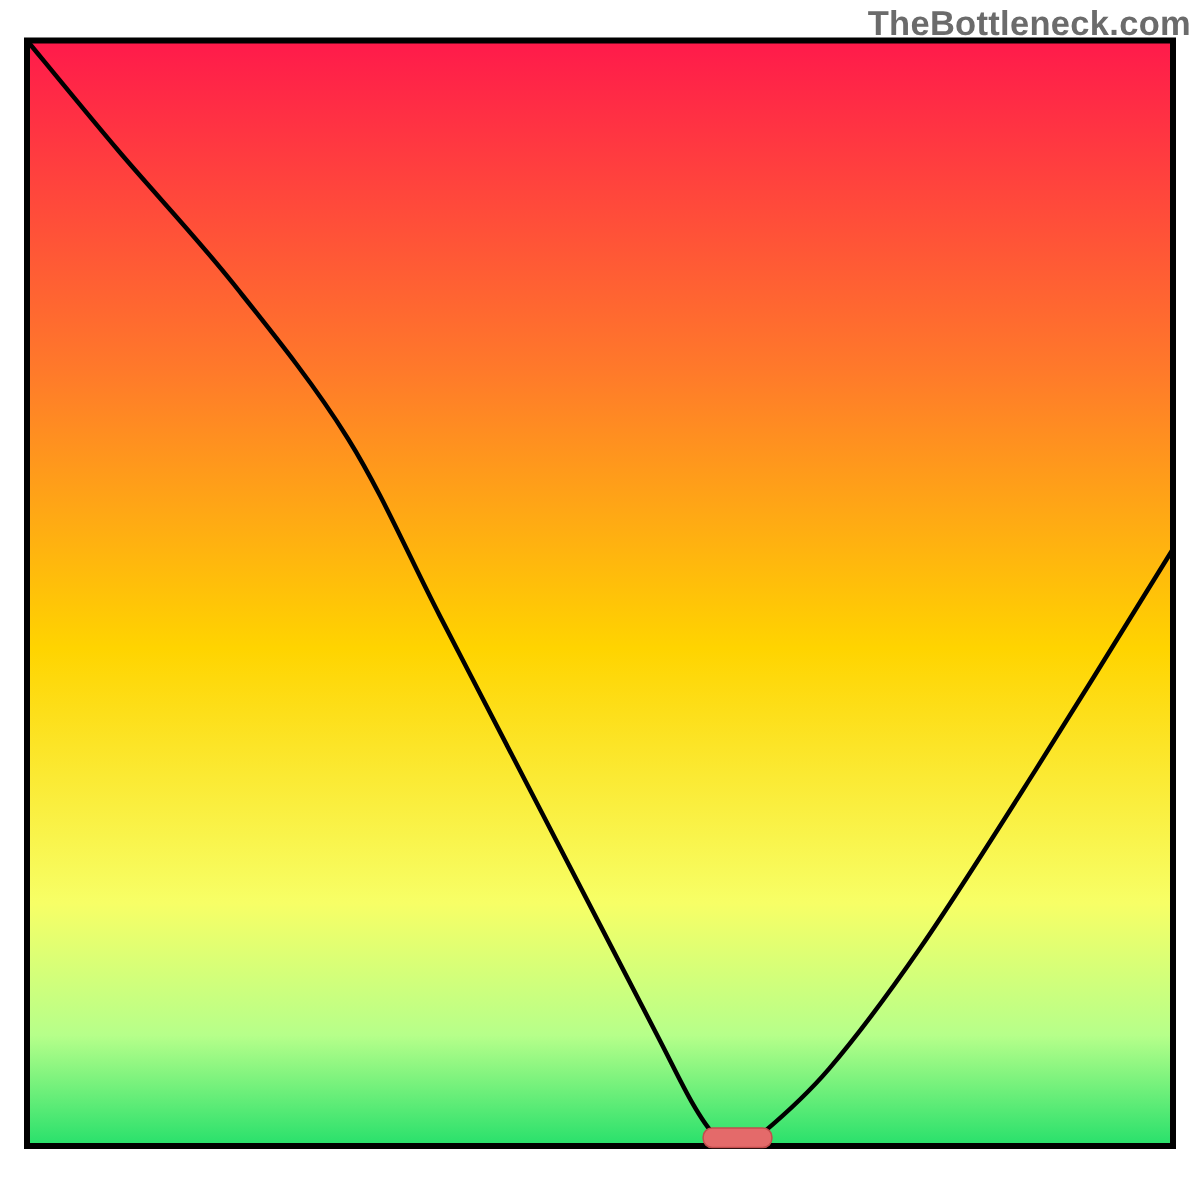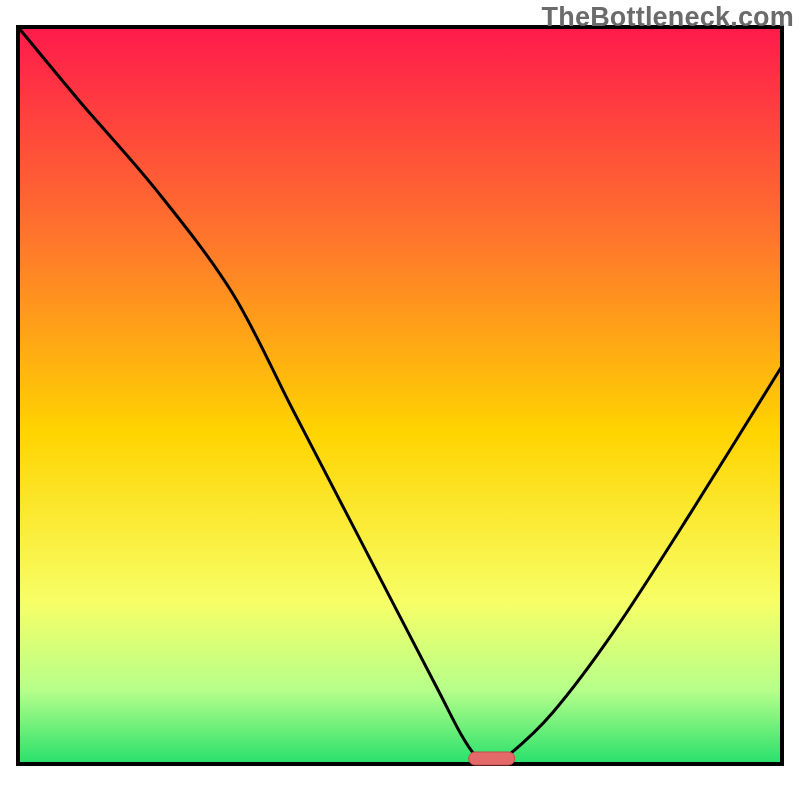--- a/index.html
+++ b/index.html
@@ -12,21 +12,21 @@
   }
   .stage {
     position: relative;
     width: 800px;
     height: 800px;
   }
   .watermark {
     position: absolute;
     top: 2px;
     right: 6px;
-    font-size: 27px;
+    font-size: 23px;
     font-weight: 600;
     color: #6b6b6b;
     letter-spacing: 0.2px;
     z-index: 10;
   }
   svg.plot {
     position: absolute;
     left: 0;
     top: 0;
   }

